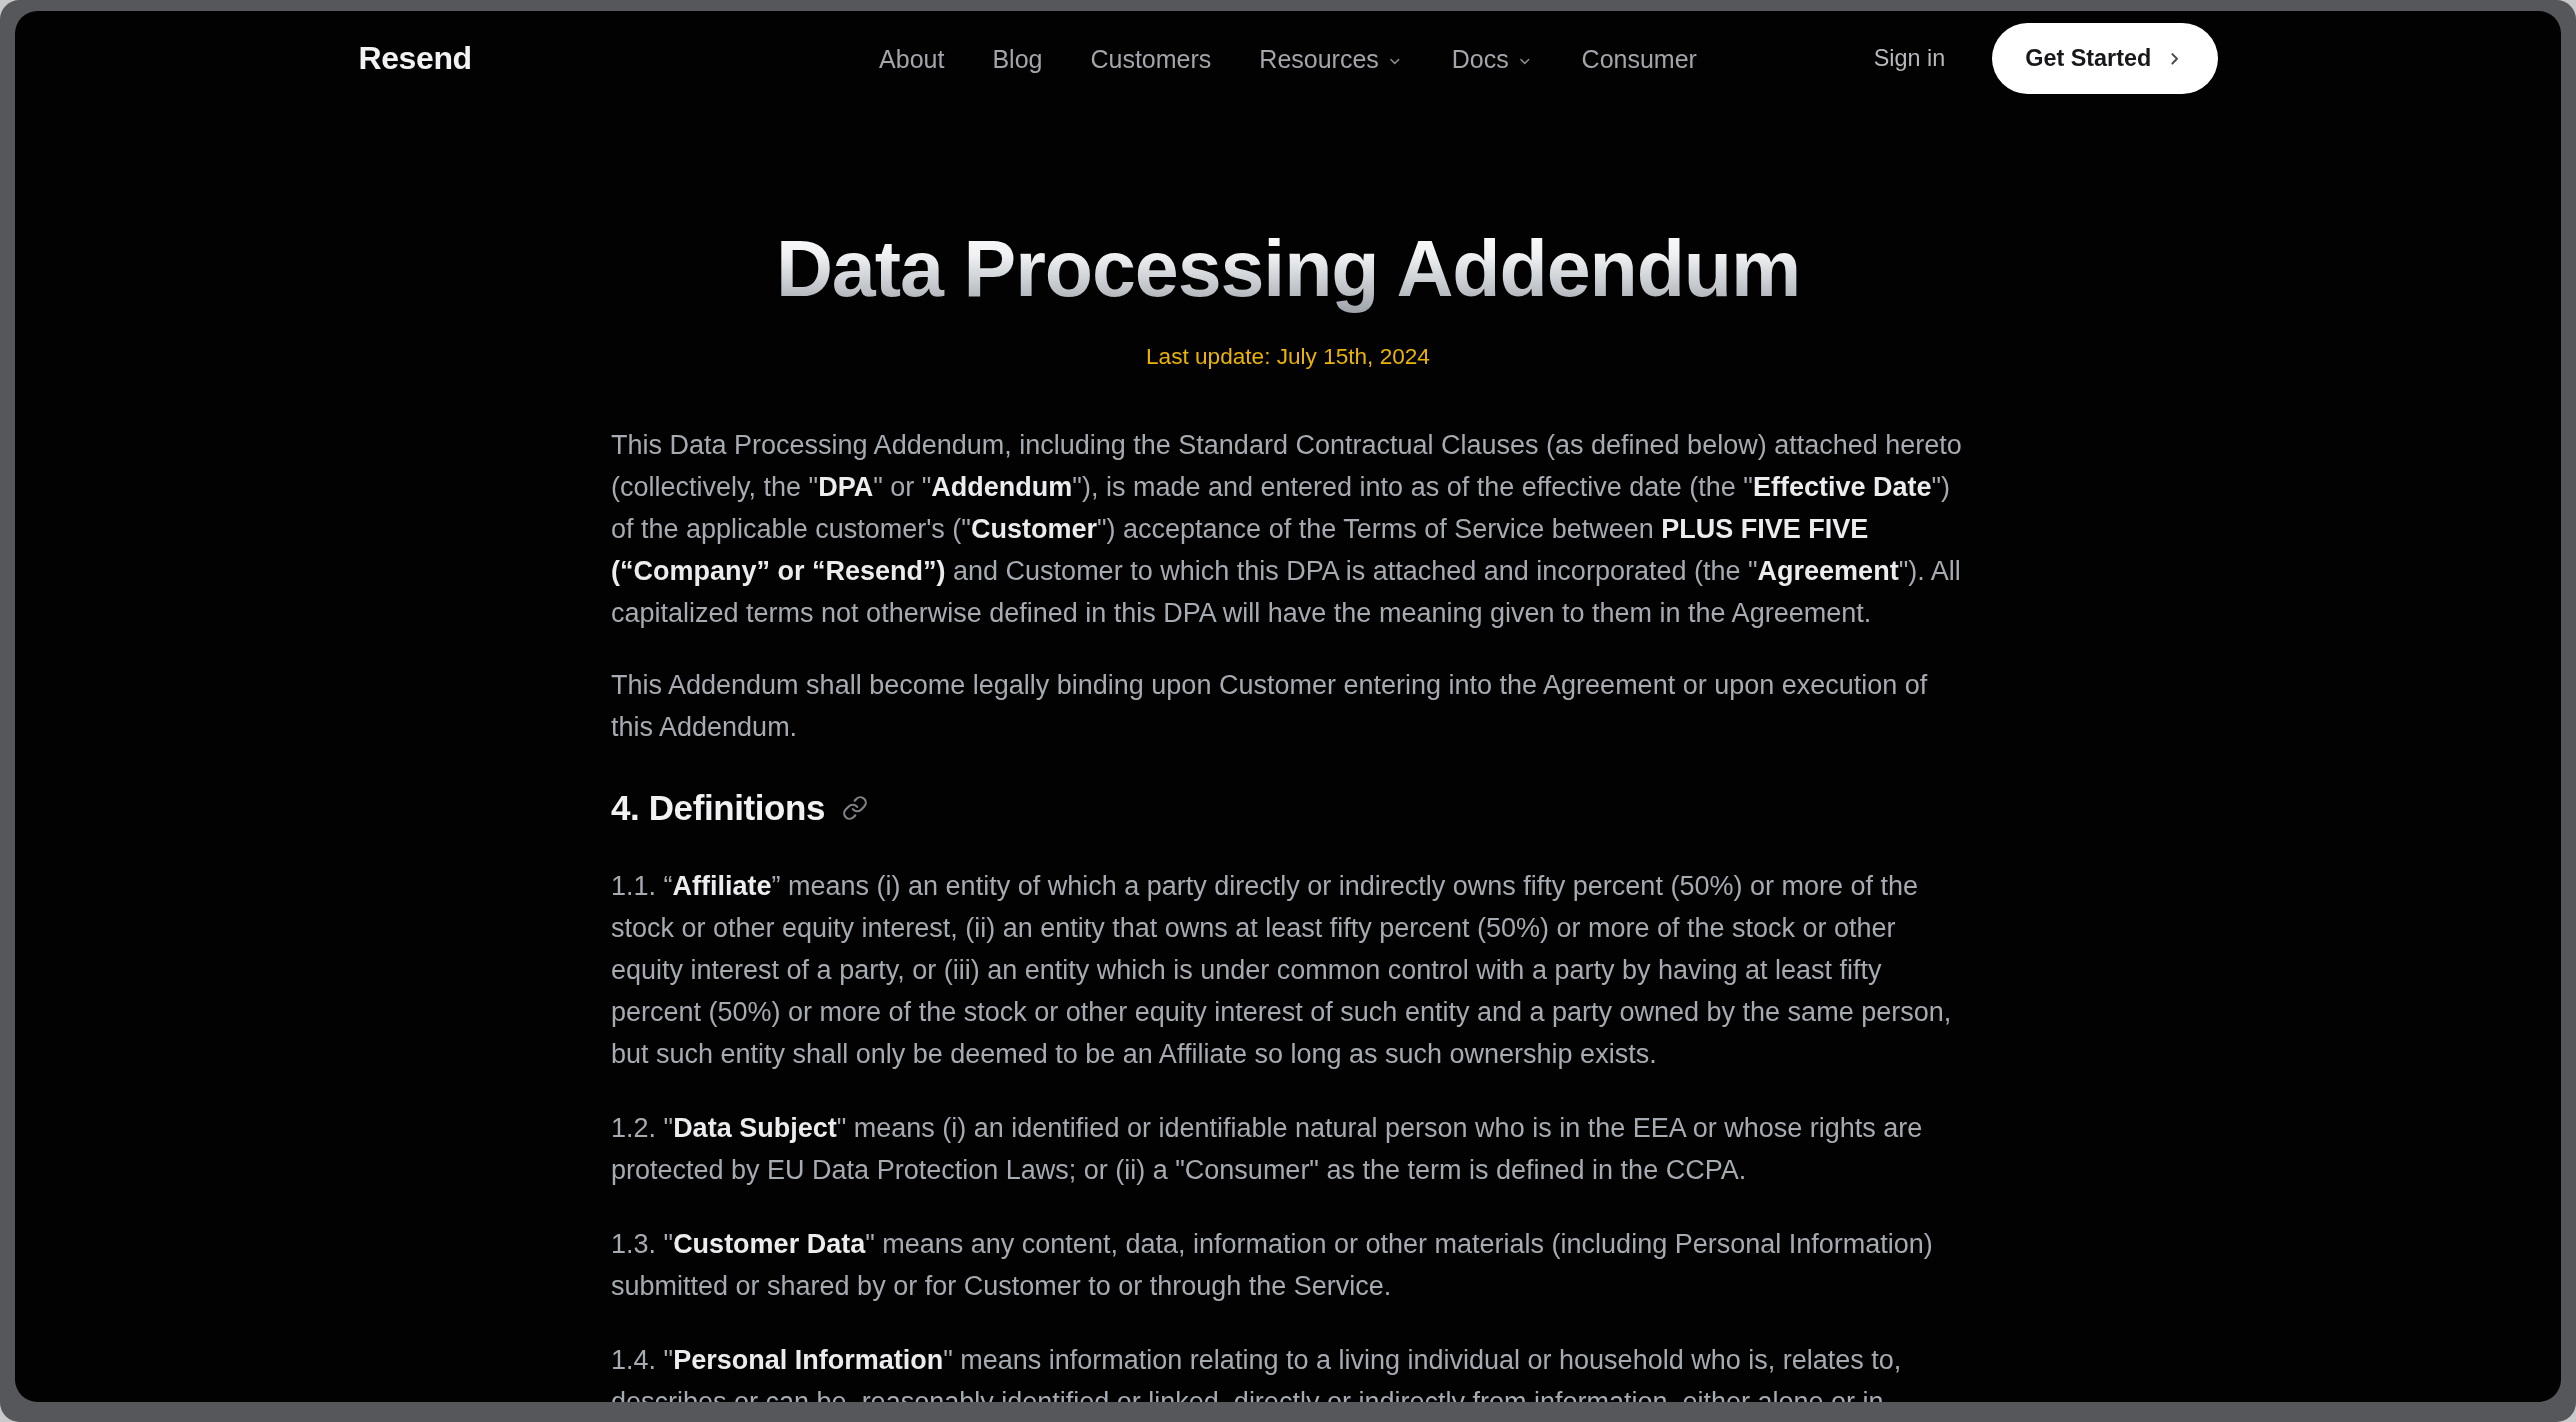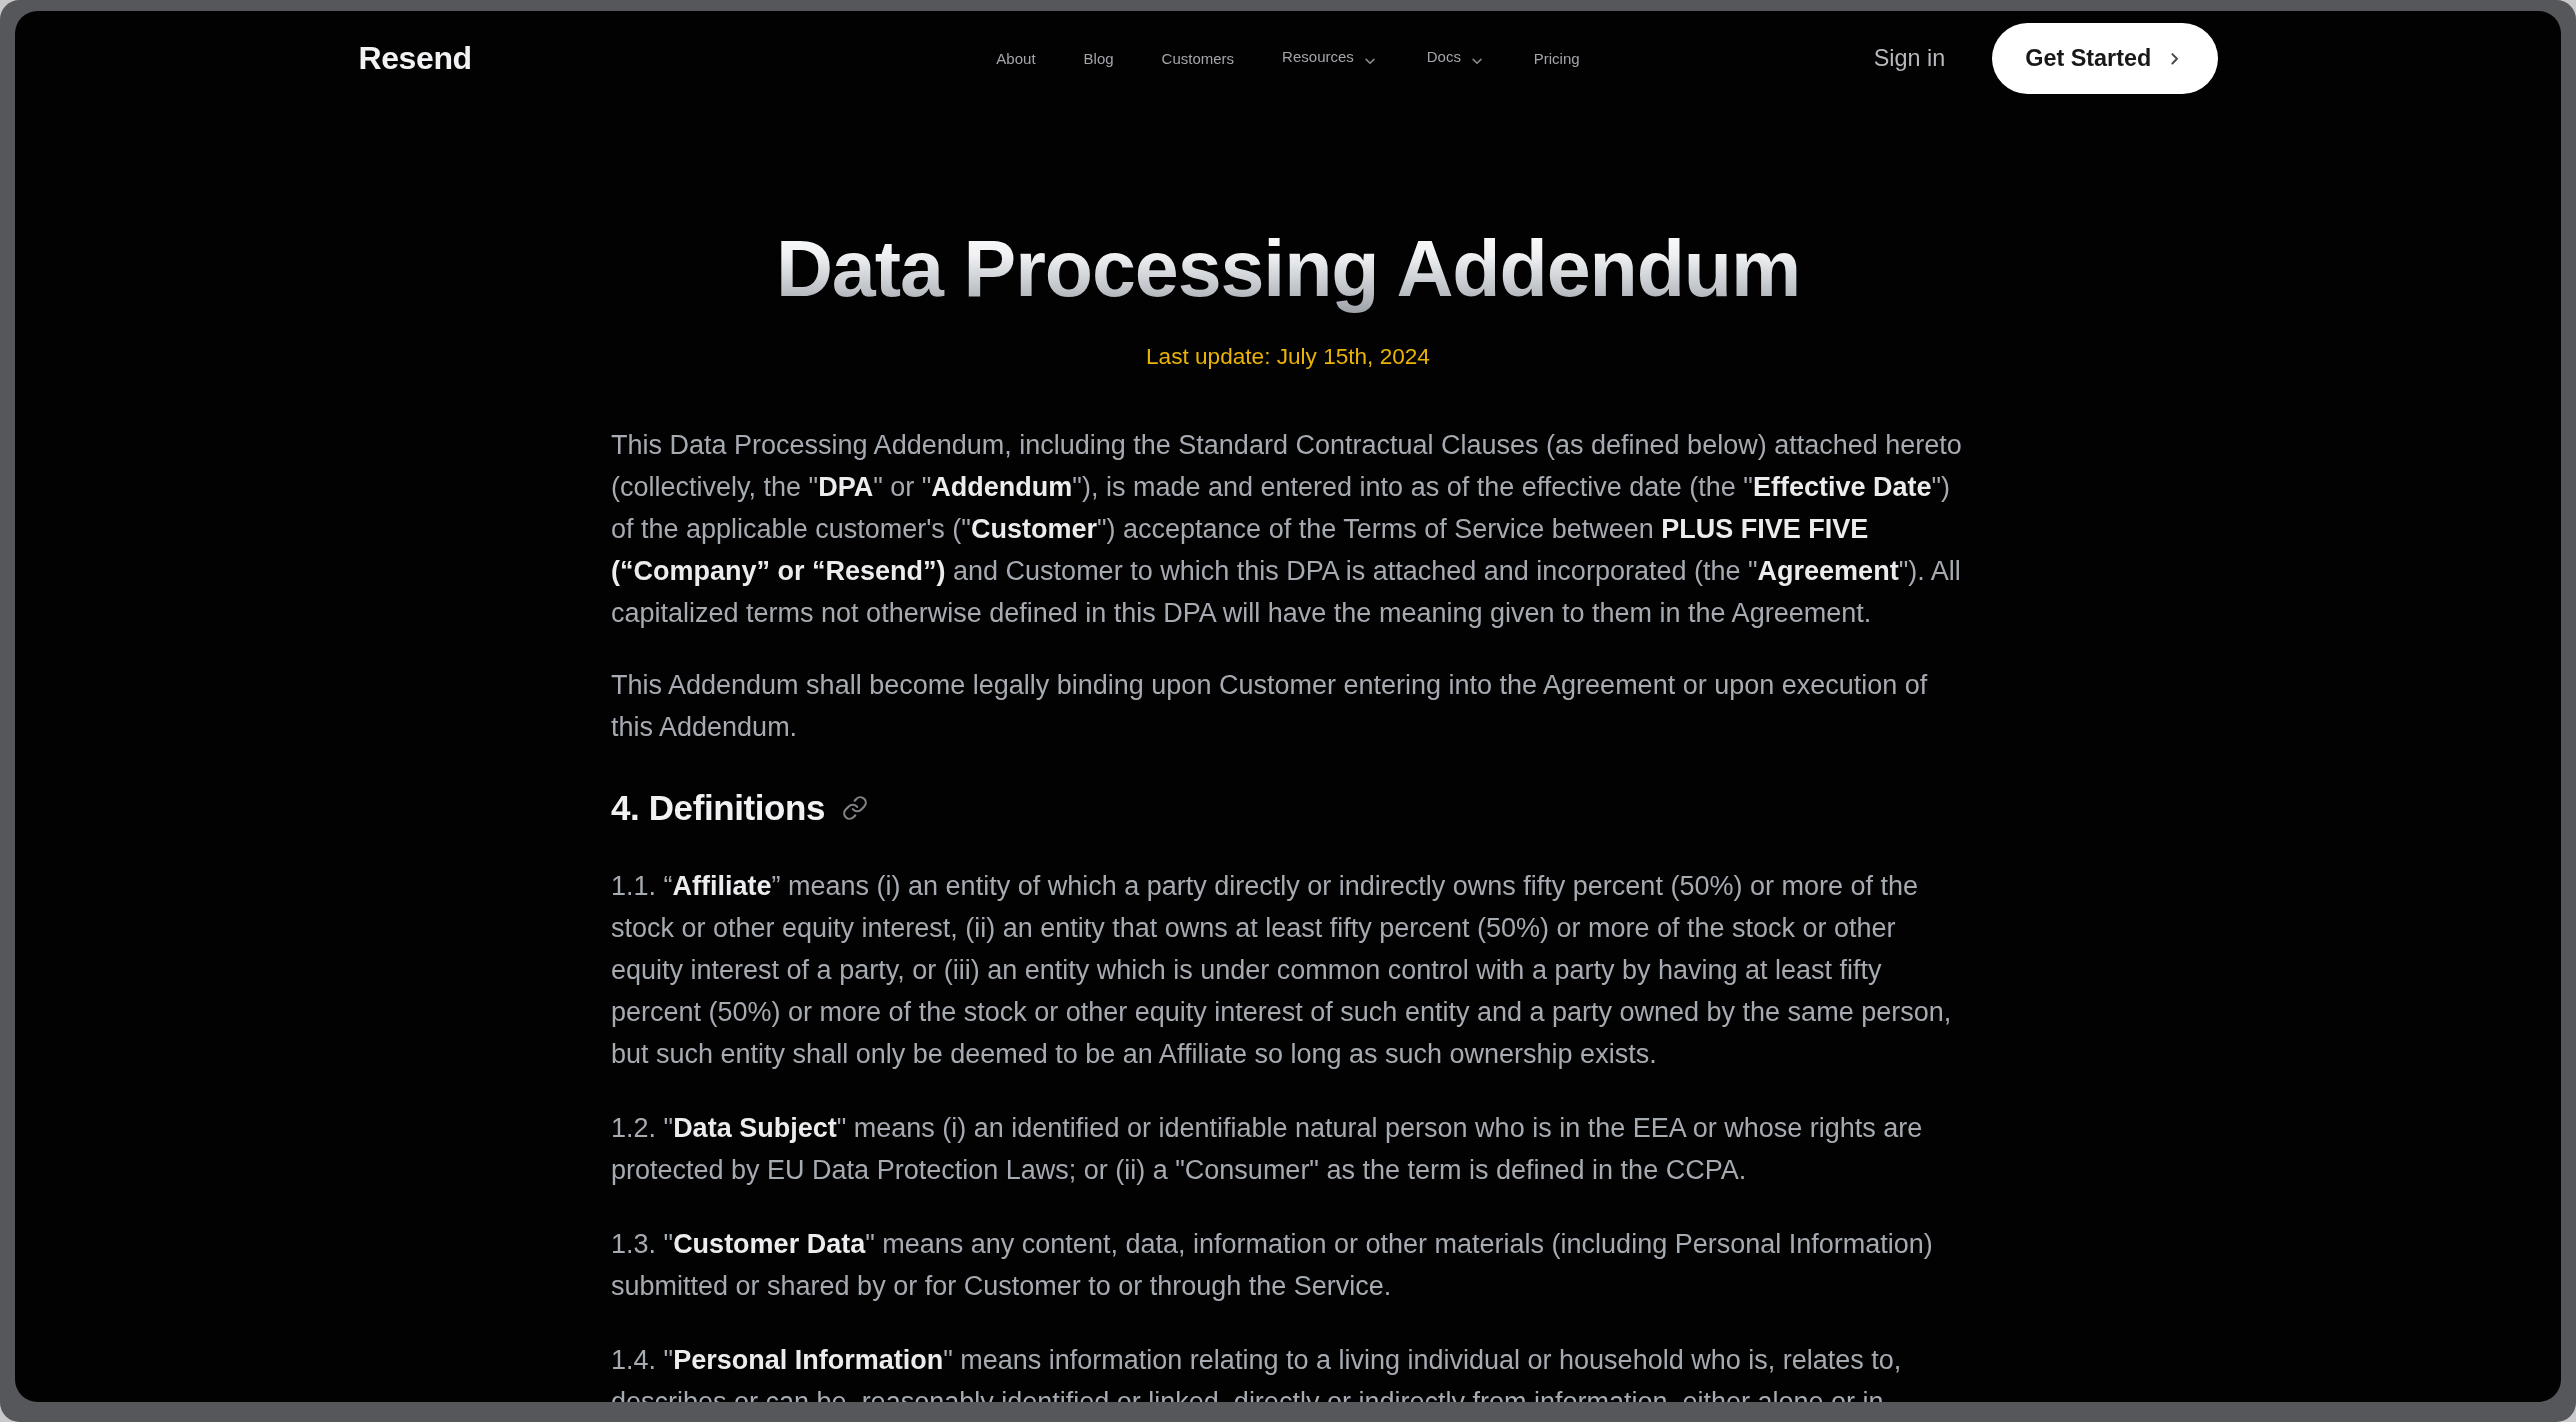--- a/index.html
+++ b/index.html
@@ -19,21 +19,21 @@
     position:absolute;left:15px;right:15px;top:11.3px;bottom:19.6px;
     background:#020203;
     border-radius:22.6px;
     overflow:hidden;
   }
   
   header{height:95px;display:flex;align-items:center;}
   .header-inner{width:1859px;margin:0 auto;display:flex;align-items:center;position:relative;height:100%;gap:15px;}
   .logo{font-size:32px;font-weight:700;color:#f2f2f4;letter-spacing:-0.4px;cursor:pointer;}
   nav{position:absolute;left:50%;top:50%;transform:translate(-50%,-50%);display:flex;align-items:center;gap:48px;}
-  .nav-link{display:flex;gap:7.5px;font-size:15px;color:#a4a4aa;cursor:pointer;text-decoration:none;white-space:nowrap;}
+  .nav-link{display:flex;align-items:center;gap:7.5px;font-size:25px;color:#a4a4aa;cursor:pointer;text-decoration:none;white-space:nowrap;}
   .nav-link .chev{margin-top:3.8px;}
   .header-right{margin-left:auto;display:flex;align-items:center;gap:47px;}
   .sign-in{font-size:23.4px;color:#b7b7bc;cursor:pointer;text-decoration:none;}
   .get-started{
     display:flex;align-items:center;gap:13.6px;
     background:#ffffff;border:none;border-radius:754px;
     height:71px;padding:0 33px;
     font-size:23.4px;font-weight:600;color:#17181a;
     font-family:inherit;cursor:pointer;
   }
@@ -86,21 +86,21 @@
                 <path d="M4.4 6.4 L8 10 L11.6 6.4" stroke="#8b8b90" stroke-width="1.4" stroke-linecap="round" stroke-linejoin="round"></path>
               </svg>
             </a>
             <a class="nav-link">
               <span>Docs</span>
               <svg class="chev" width="17.4" height="17.4" viewBox="0 0 16 16" fill="none">
                 <path d="M4.4 6.4 L8 10 L11.6 6.4" stroke="#8b8b90" stroke-width="1.4" stroke-linecap="round" stroke-linejoin="round"></path>
               </svg>
             </a>
             <a class="nav-link">
-              <span>Pricing</span>
+              <span>Consumer</span>
             </a>
           </nav>
         <div class="header-right">
           <a class="sign-in">Sign in</a>
           <button class="get-started">
             <span>Get Started</span>
             <svg width="19.6" height="19.6" viewBox="0 0 16 16" fill="none">
               <path d="M6 4.2 L9.8 8 L6 11.8" stroke="#4a4b4e" stroke-width="1.6" stroke-linecap="round" stroke-linejoin="round"></path>
             </svg>
           </button>

